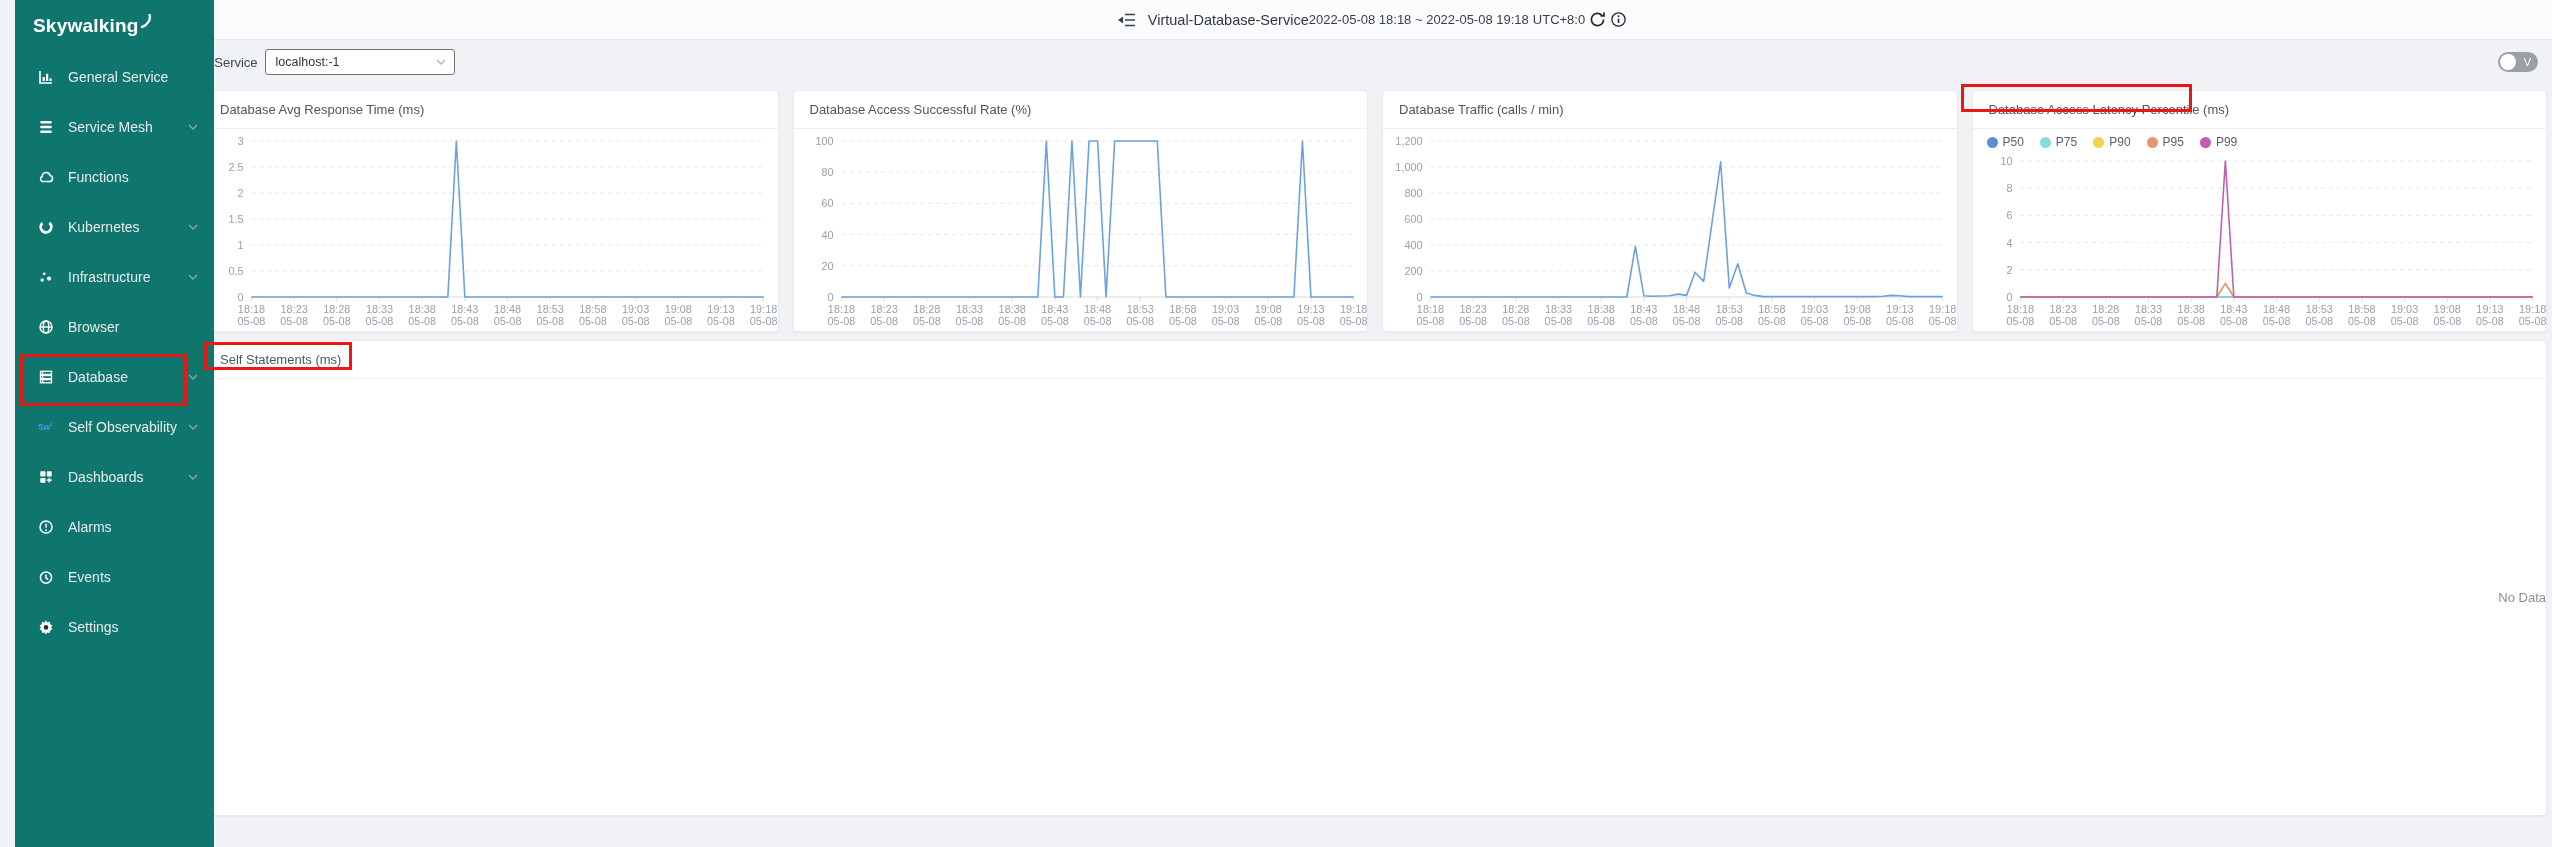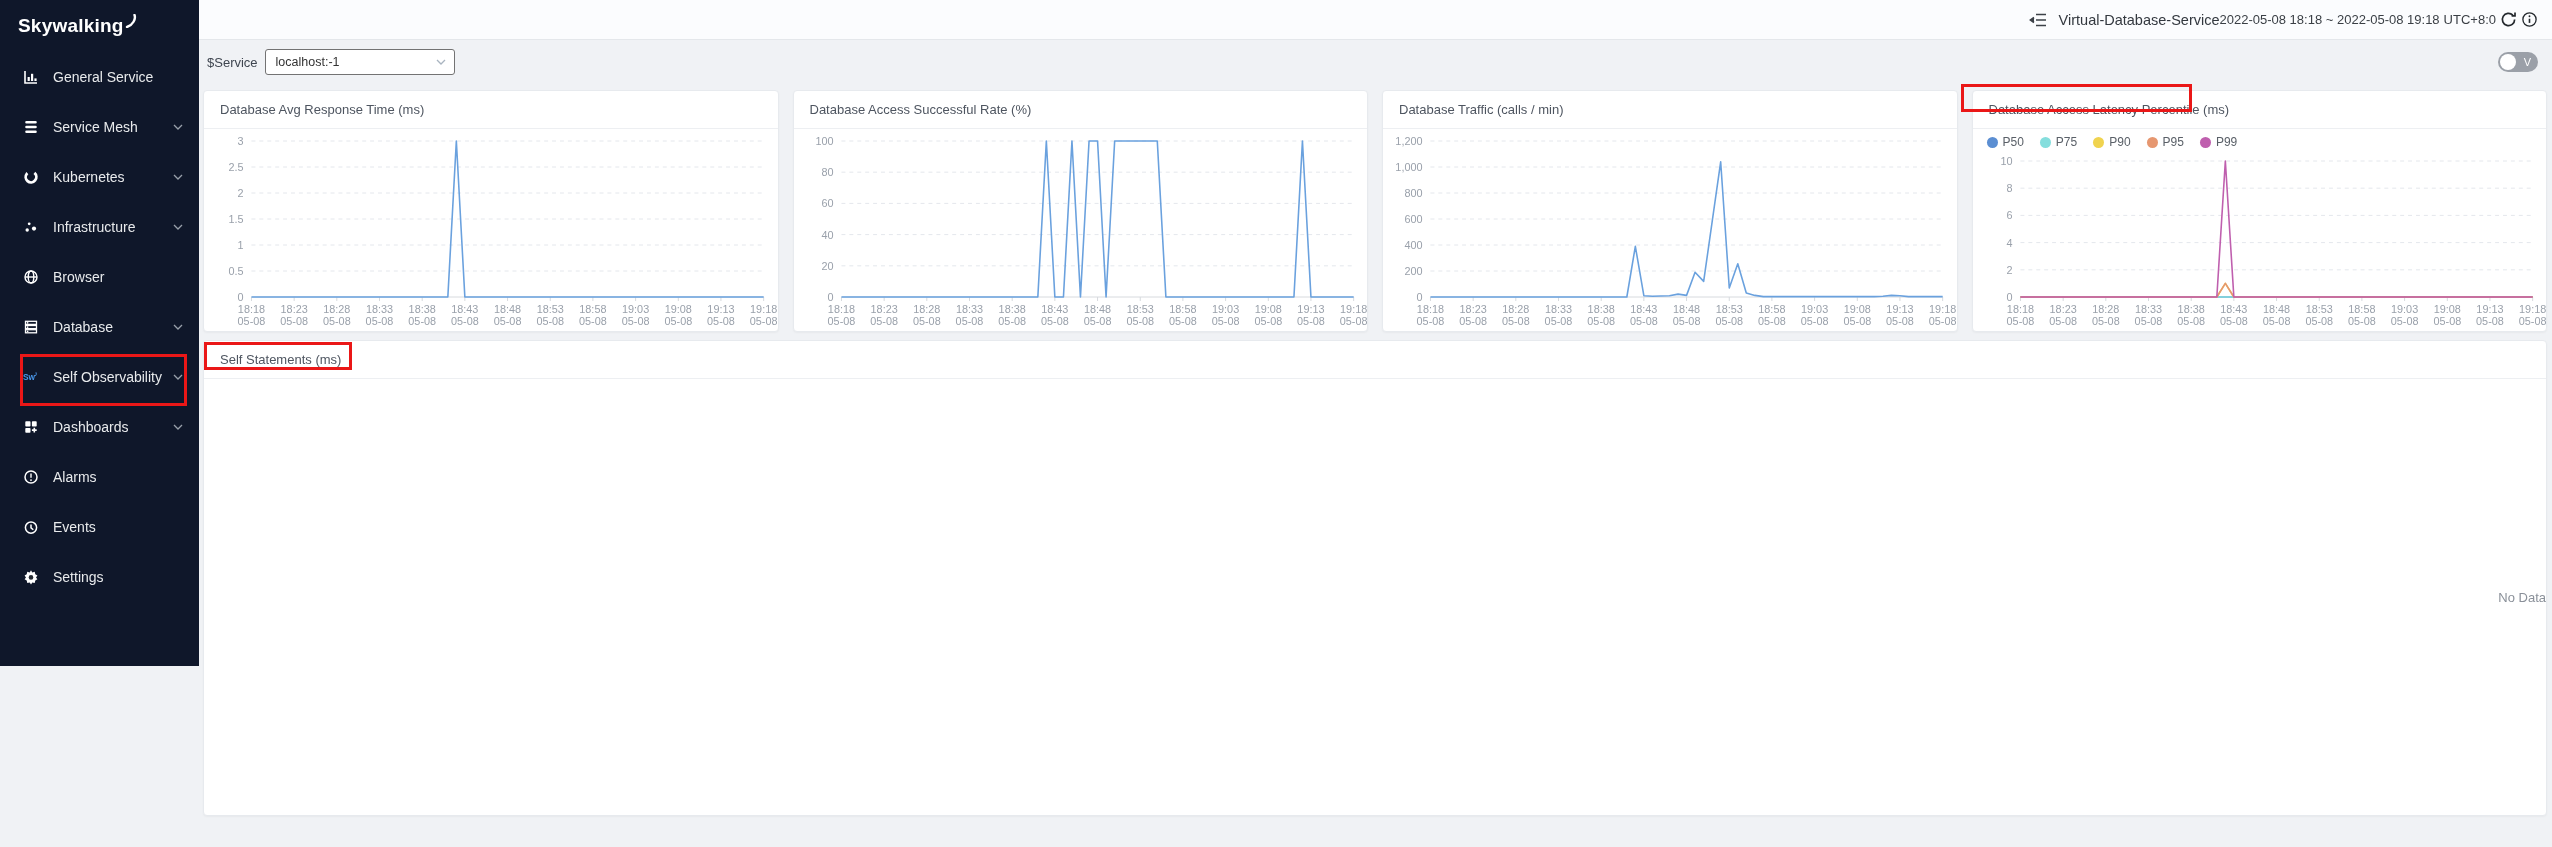--- a/index.html
+++ b/index.html
@@ -2,37 +2,37 @@
 <html><head>
 <meta charset="utf-8">
 <title>SkyWalking UI</title>
 <style>
   * { margin:0; padding:0; box-sizing:border-box; }
   html,body { width:2552px; height:847px; overflow:hidden;
               font-family:"Liberation Sans", sans-serif; background:#f0f2f5; }
   #app { position:relative; width:2552px; height:847px; }
 
   
-  .sidebar { position:absolute; left:0; top:0; width:199px; height:666px;
-             background:#0f172a; color:#e8eaec; z-index:10; }
+  .sidebar { position:absolute; left:15px; top:0; width:199px; height:847px;
+             background:#0f766e; color:#e8eaec; z-index:10; }
   .logo-row { height:52px; display:flex; align-items:center; padding-left:18px; }
   .logo-text { color:#ffffff; font-size:19px; font-weight:bold; letter-spacing:.2px; }
   .logo-swoosh { margin-left:1px; margin-top:-10px; }
   .nav-item { height:50px; display:flex; align-items:center; padding:0 16px 0 22px;
               cursor:pointer; font-size:14px; color:#e8eaec; }
   .nav-icon { width:18px; height:18px; display:inline-flex; align-items:center; justify-content:center; }
   .nav-icon svg { width:16px; height:16px; }
   .nav-label { margin-left:13px; white-space:nowrap; }
   .nav-chevron { margin-left:auto; display:inline-flex; }
   .nav-chevron svg { width:10px; height:6px; }
 
   
   .main { position:absolute; left:199px; top:0; width:2353px; height:847px; }
   .topbar { height:40px; background:#fbfcfe; border-bottom:1px solid #e4e7eb;
-            display:flex; align-items:center; justify-content:flex-end; padding:0 14px 0 8px; }
+            display:flex; align-items:center; justify-content:center; padding:0 14px 0 8px; }
   .topbar-left { display:flex; align-items:center; gap:12px; }
   .fold-btn { display:inline-flex; cursor:pointer; }
   .page-title { font-size:14.5px; color:#33383f; }
   .topbar-right { display:flex; align-items:center; gap:4px; }
   .time-range, .timezone { font-size:13px; color:#3a3f45; }
   .icon-btn { display:inline-flex; cursor:pointer; }
 
   .toolbar { height:44px; display:flex; align-items:center; padding:0 14px 0 8px; }
   .svc-label { font-size:13px; color:#3f4650; margin-right:7px; }
   .select { width:190px; height:26px; background:#fff; border:1px solid #737373; border-radius:3px;
@@ -94,20 +94,28 @@
             <svg viewBox="0 0 16 16">
               <path d="M3.5 3.2h9M3.5 8h9M3.5 12.8h9" stroke="#fff" stroke-width="2.6" stroke-linecap="round"></path>
             </svg>
           </span>
           <span class="nav-label">Service Mesh</span>
           <span class="nav-chevron">
             <svg viewBox="0 0 10 6" fill="none" stroke="#98a0aa" stroke-width="1.3">
               <path d="M1 1l4 4 4-4"></path>
             </svg>
           </span>
+        </div>
+        <div class="nav-item">
+          <span class="nav-icon">
+            <svg viewBox="0 0 16 16">
+              <path d="M4.5 12.5h7a3 3 0 0 0 .6-5.94 4 4 0 0 0-7.9.9A2.65 2.65 0 0 0 4.5 12.5z" fill="none" stroke="#fff" stroke-width="1.5"></path>
+            </svg>
+          </span>
+          <span class="nav-label">Functions</span>
         </div>
         <div class="nav-item">
           <span class="nav-icon">
             <svg viewBox="0 0 16 16">
               <circle cx="8" cy="8" r="5.3" fill="none" stroke="#fff" stroke-width="2.8" stroke-dasharray="25 9" transform="rotate(-50 8 8)"></circle>
             </svg>
           </span>
           <span class="nav-label">Kubernetes</span>
           <span class="nav-chevron">
             <svg viewBox="0 0 10 6" fill="none" stroke="#98a0aa" stroke-width="1.3">

